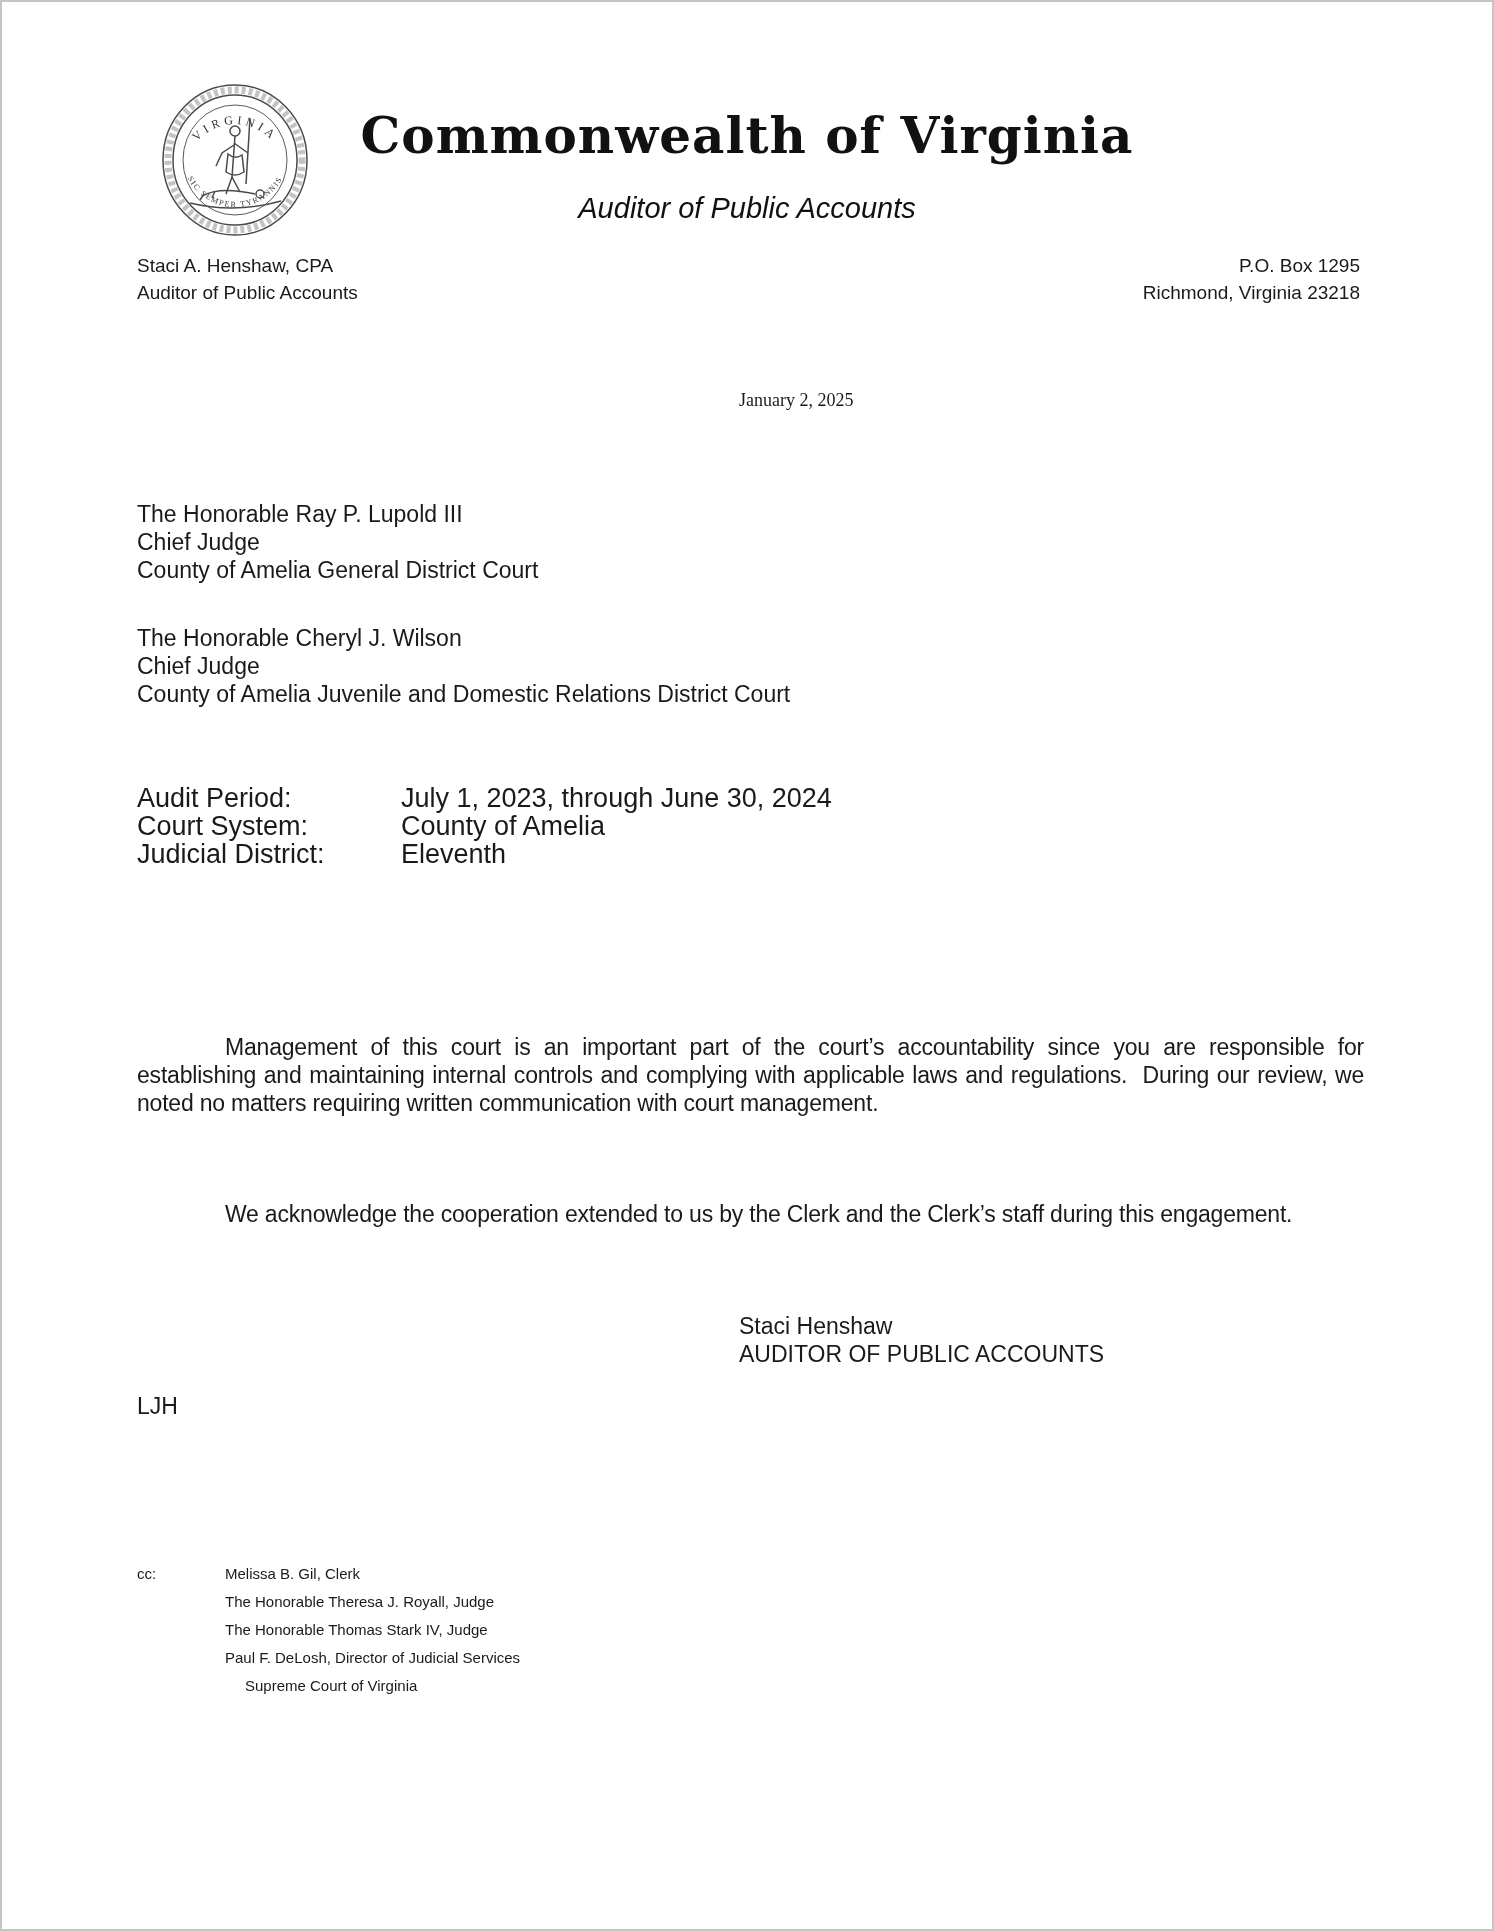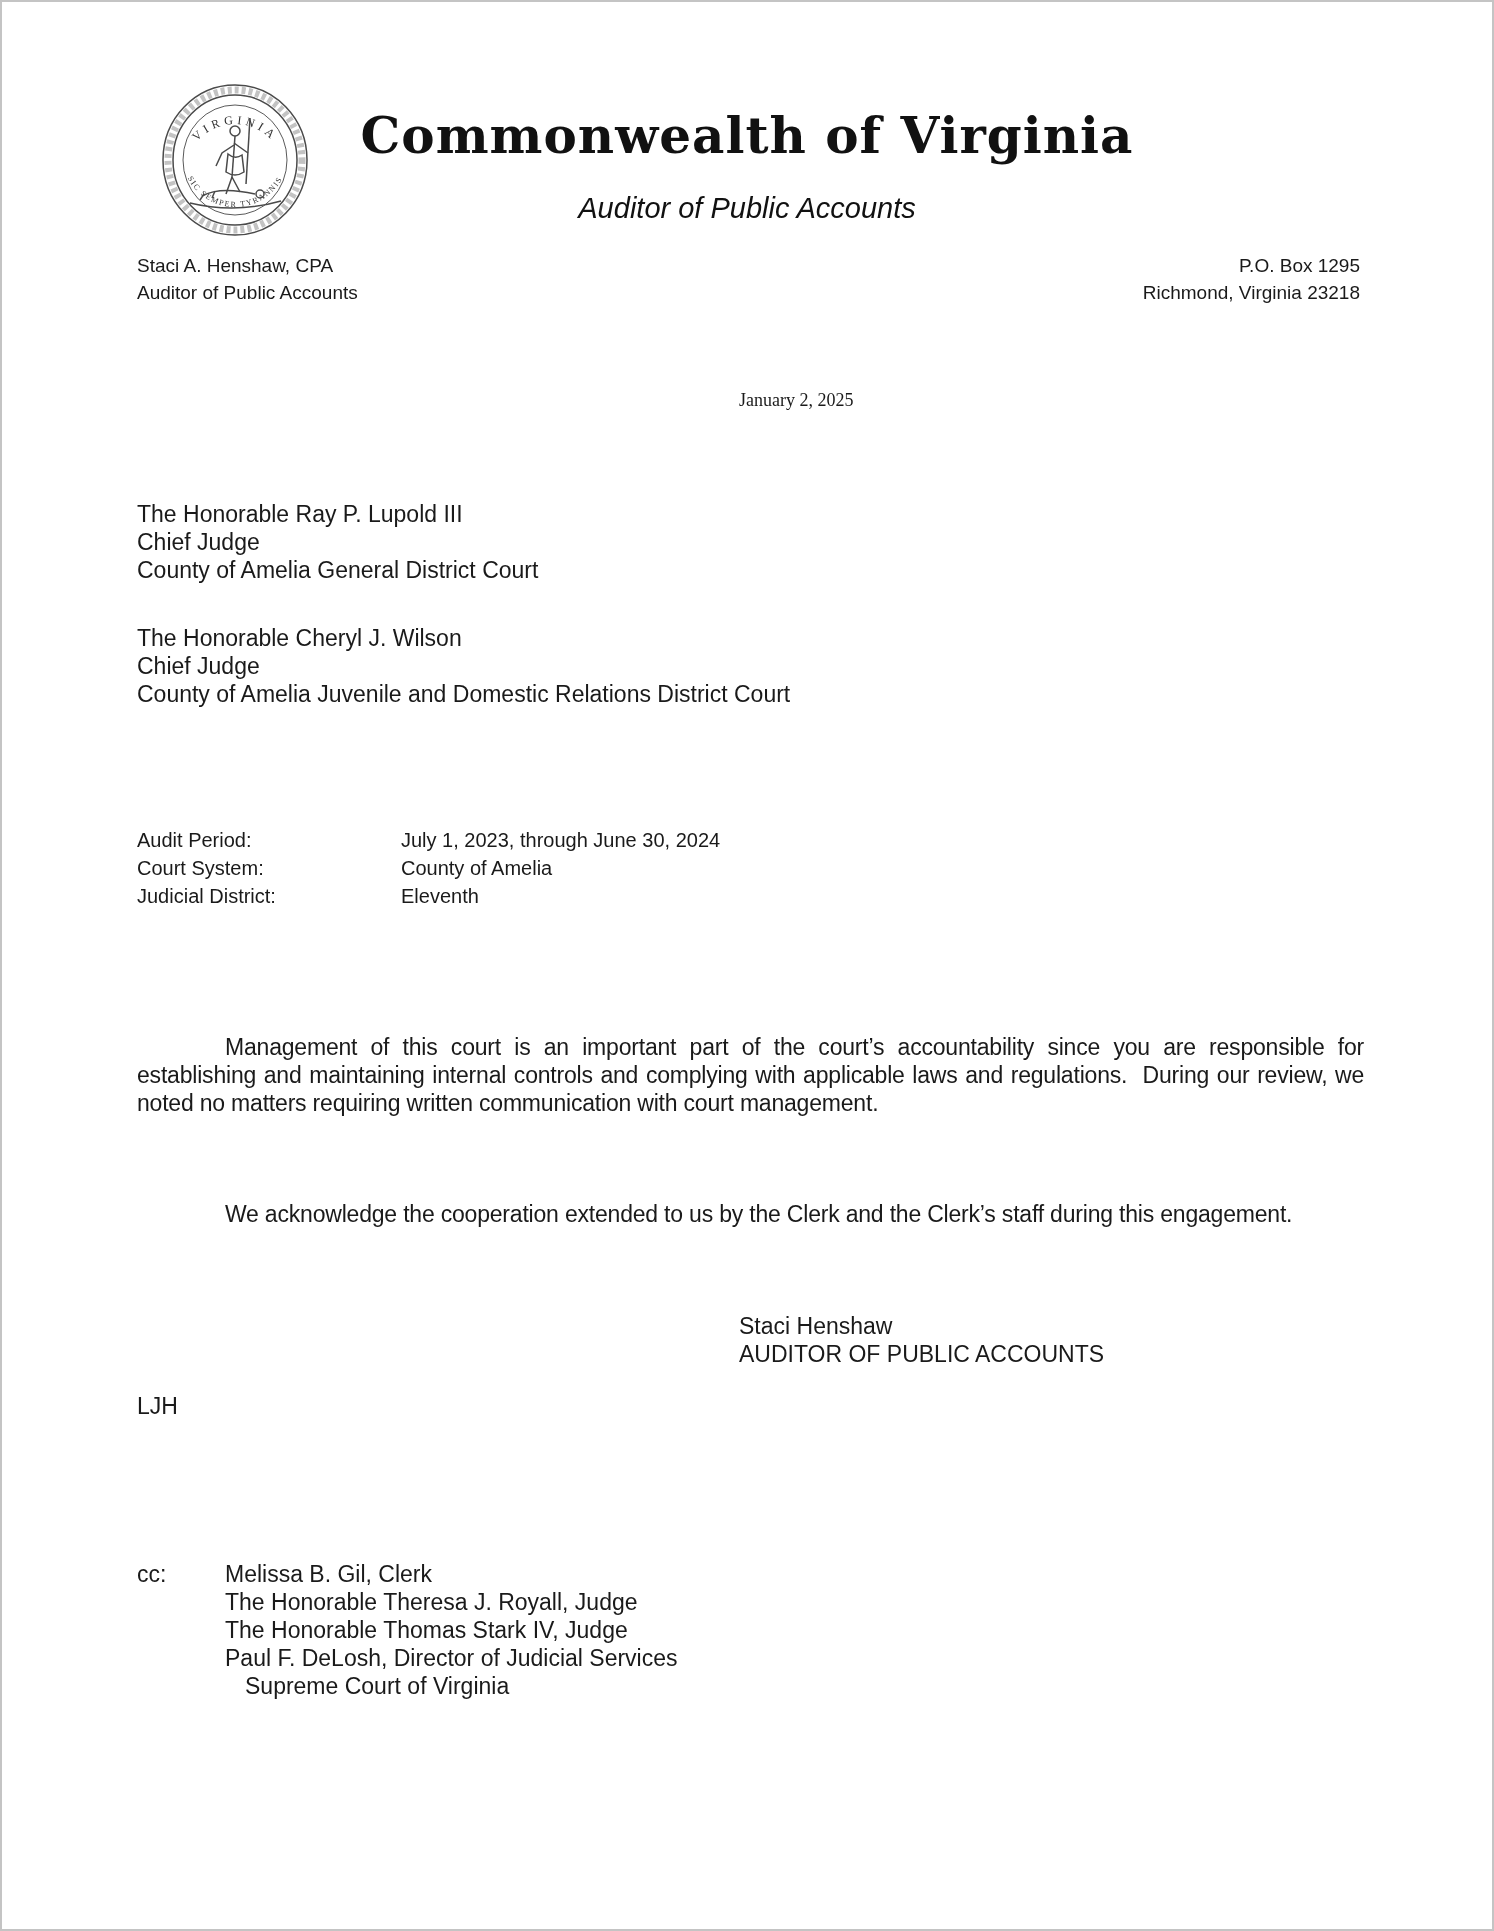--- a/index.html
+++ b/index.html
@@ -24,36 +24,36 @@
     left:0;top:190px;width:100%;text-align:center;
     font-style:italic;font-size:29px;color:#111;
   }
   .contact{font-size:19px;line-height:27px;}
   .contact.left{left:135px;top:250px;text-align:left;}
   .contact.right{right:132px;top:250px;text-align:right;}
   .date-line{left:737px;top:388px;font-size:18px;font-family:Liberation Serif, serif;}
   .addr{left:135px;font-size:23px;line-height:28px;}
   .addr1{top:498px;}
   .addr2{top:610px;margin-top:12px;}
-  .audit{left:135px;top:782px;font-size:20px;line-height:28px;margin-top:42px;}
+  .audit{left:135px;top:782px;font-size:27px;line-height:28px;}
   .audit-row{display:flex;}
   .audit-label{width:264px;flex:0 0 264px;}
   .body-para{
     left:135px;width:1227px;
     font-size:23px;line-height:28px;
     text-align:justify;text-indent:88px;
     white-space:pre-wrap;letter-spacing:-0.2px;
   }
   .p1{top:946px;}
   .p2{top:1031px;}
   .p3{top:1142px;text-align:left;}
   .p4{top:1198px;}
   .signature{left:737px;top:1310px;font-size:23px;line-height:28px;}
   .initials{left:135px;top:1391px;font-size:23px;}
-  .cc{left:135px;top:1558px;font-size:23px;line-height:28px;display:flex;}
+  .cc{left:135px;top:1558px;font-size:15px;line-height:28px;display:flex;}
   .cc-label{width:88px;flex:0 0 88px;}
   .cc-sub{padding-left:20px;}
   .footer{left:0;top:1787px;width:100%;text-align:center;font-size:23px;}
   .footer a{color:#2222cc;text-decoration:underline;cursor:pointer;}
   .footer .sep{color:#1a1a1a;padding:0 10px;}
   .seal-stroke{fill:none;stroke:#4a4a4a;stroke-width:1.5;}
   .seal-text{fill:#333;font-family:"Liberation Serif",serif;}
 </style>
 </head>
 <body>

